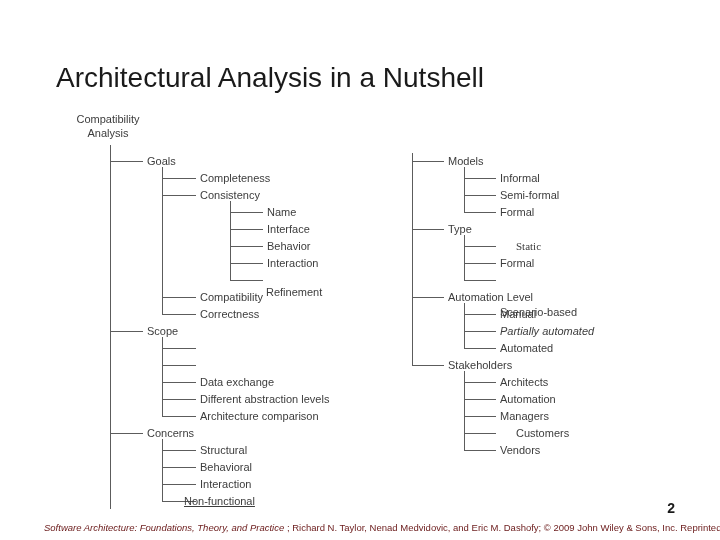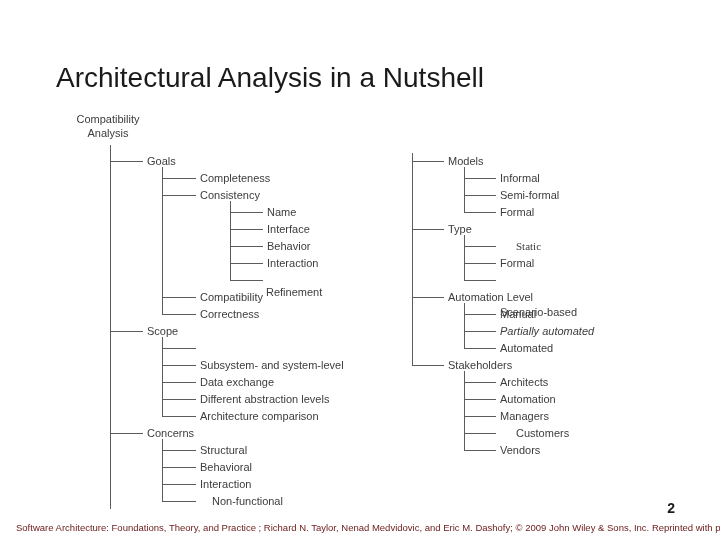--- a/index.html
+++ b/index.html
@@ -38,21 +38,21 @@
     text-align:right;
     font-size:14px;font-weight:bold;
     color:var(--title-text,#1a1a1a);
   }
   .footer{
     position:absolute;left:16px;top:522px;width:690px;
     font-size:9.5px;line-height:12px;
     white-space:nowrap;
     color:var(--footer-text,#6e2020);
   }
-  .footer .book-title{}
+  .footer .book-title{font-style:italic;margin-left:28px;}
 </style>
 </head>
 <body>
 
 <div class="slide" style="--footer-text: #6e2020; --title-text: #1a1a1a; --diagram-text: #3c3c3c; --diagram-line: #5c5c5c;">
   <h1 class="slide-title">Architectural Analysis in a Nutshell</h1>
 
   <div id="diagram">
     <div class="tree-root">
       <div>Compatibility</div>
@@ -79,38 +79,37 @@
       <div class="vl" style="left: 230px; top: 201px; height: 80px;"></div>
       <div class="hl" style="left: 162px; top: 297px; width: 34px;"></div>
       <div class="lbl" style="left: 200px; top: 290px;">Compatibility</div>
       <div class="hl" style="left: 162px; top: 314px; width: 34px;"></div>
       <div class="lbl" style="left: 200px; top: 307px;">Correctness</div>
       <div class="vl" style="left: 162px; top: 167px; height: 148px;"></div>
       <div class="hl" style="left: 110px; top: 331px; width: 33px;"></div>
       <div class="lbl" style="left: 147px; top: 324px;">Scope</div>
       <div class="hl" style="left: 162px; top: 348px; width: 34px;"></div>
       <div class="hl" style="left: 162px; top: 365px; width: 34px;"></div>
-      <div class="lbl" style="left: 200px; top: 358px;">Subsystem- and system-level</div>
       <div class="hl" style="left: 162px; top: 382px; width: 34px;"></div>
       <div class="lbl" style="left: 200px; top: 375px;">Data exchange</div>
       <div class="hl" style="left: 162px; top: 399px; width: 34px;"></div>
       <div class="lbl" style="left: 200px; top: 392px;">Different abstraction levels</div>
       <div class="hl" style="left: 162px; top: 416px; width: 34px;"></div>
       <div class="lbl" style="left: 200px; top: 409px;">Architecture comparison</div>
       <div class="vl" style="left: 162px; top: 337px; height: 80px;"></div>
       <div class="hl" style="left: 110px; top: 433px; width: 33px;"></div>
       <div class="lbl" style="left: 147px; top: 426px;">Concerns</div>
       <div class="hl" style="left: 162px; top: 450px; width: 34px;"></div>
       <div class="lbl" style="left: 200px; top: 443px;">Structural</div>
       <div class="hl" style="left: 162px; top: 467px; width: 34px;"></div>
       <div class="lbl" style="left: 200px; top: 460px;">Behavioral</div>
       <div class="hl" style="left: 162px; top: 484px; width: 34px;"></div>
       <div class="lbl" style="left: 200px; top: 477px;">Interaction</div>
       <div class="hl" style="left: 162px; top: 501px; width: 34px;"></div>
-      <div class="lbl" style="left: 212px; top: 494px;">Non-functional</div>
+      <div class="lbl" style="left: 184px; top: 494px; text-decoration: underline;">Non-functional</div>
       <div class="vl" style="left: 162px; top: 439px; height: 63px;"></div>
       <div class="vl" style="left: 412px; top: 153px; height: 213px;"></div>
       <div class="hl" style="left: 412px; top: 161px; width: 32px;"></div>
       <div class="lbl" style="left: 448px; top: 154px;">Models</div>
       <div class="hl" style="left: 464px; top: 178px; width: 32px;"></div>
       <div class="lbl" style="left: 500px; top: 171px;">Informal</div>
       <div class="hl" style="left: 464px; top: 195px; width: 32px;"></div>
       <div class="lbl" style="left: 500px; top: 188px;">Semi-formal</div>
       <div class="hl" style="left: 464px; top: 212px; width: 32px;"></div>
       <div class="lbl" style="left: 500px; top: 205px;">Formal</div>

